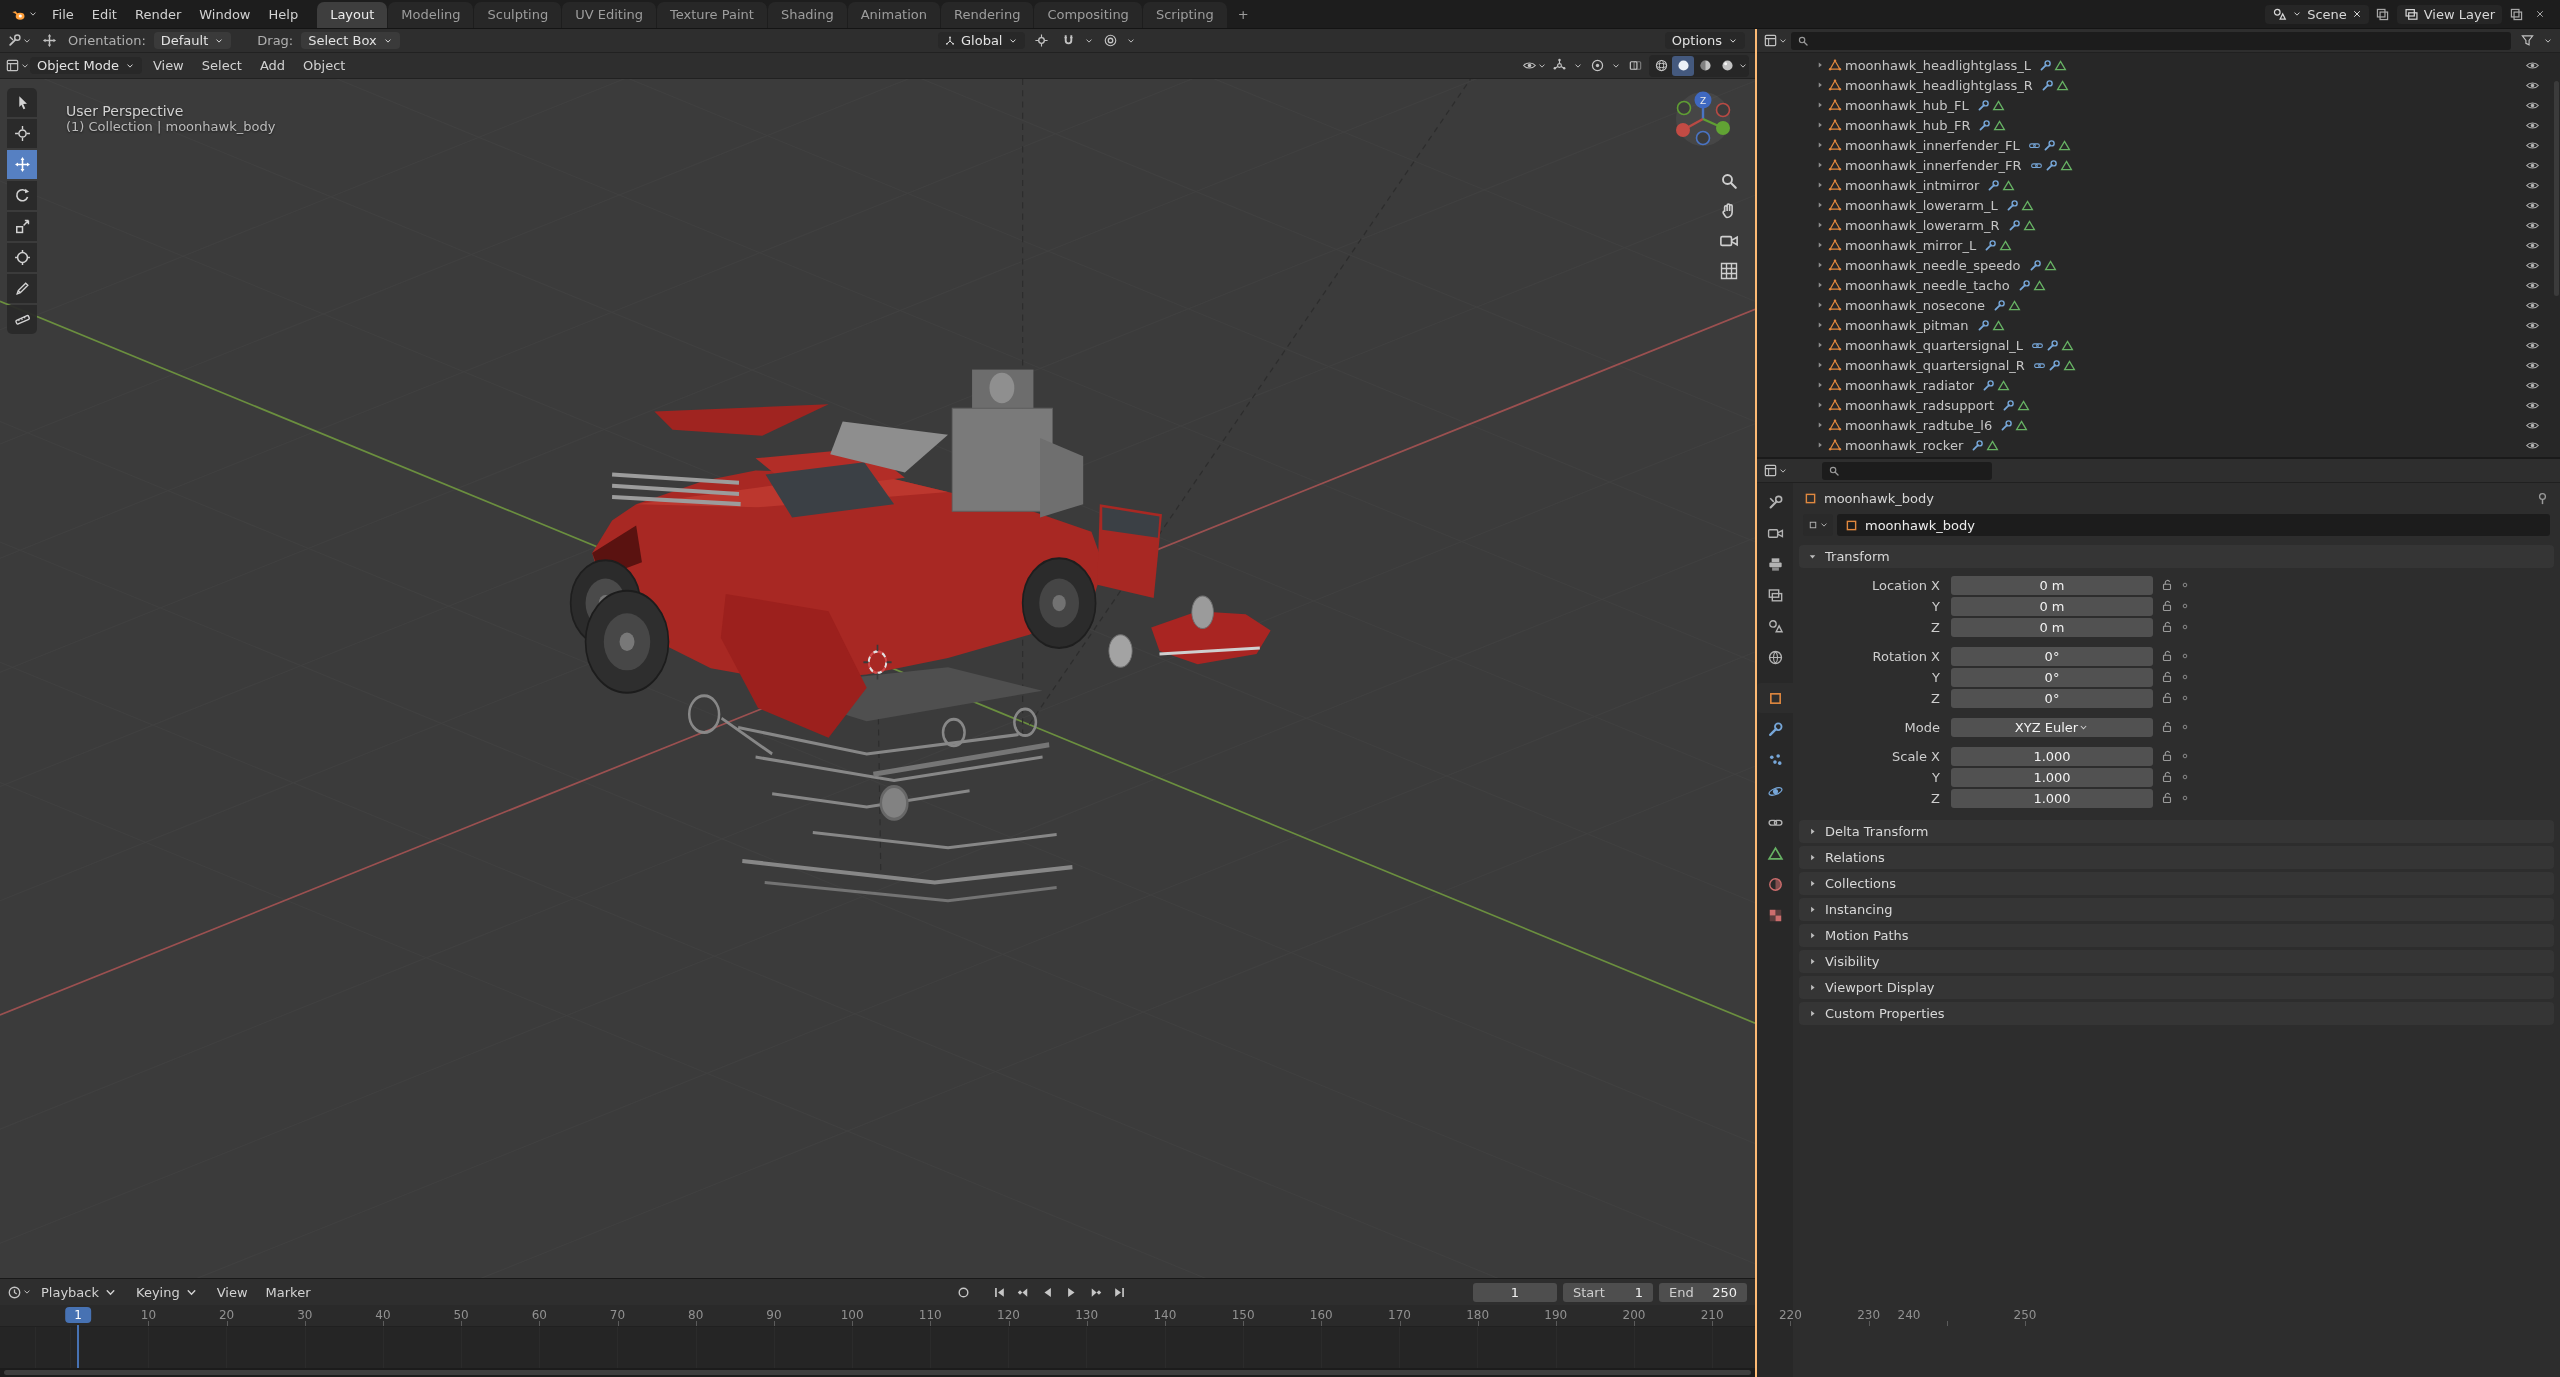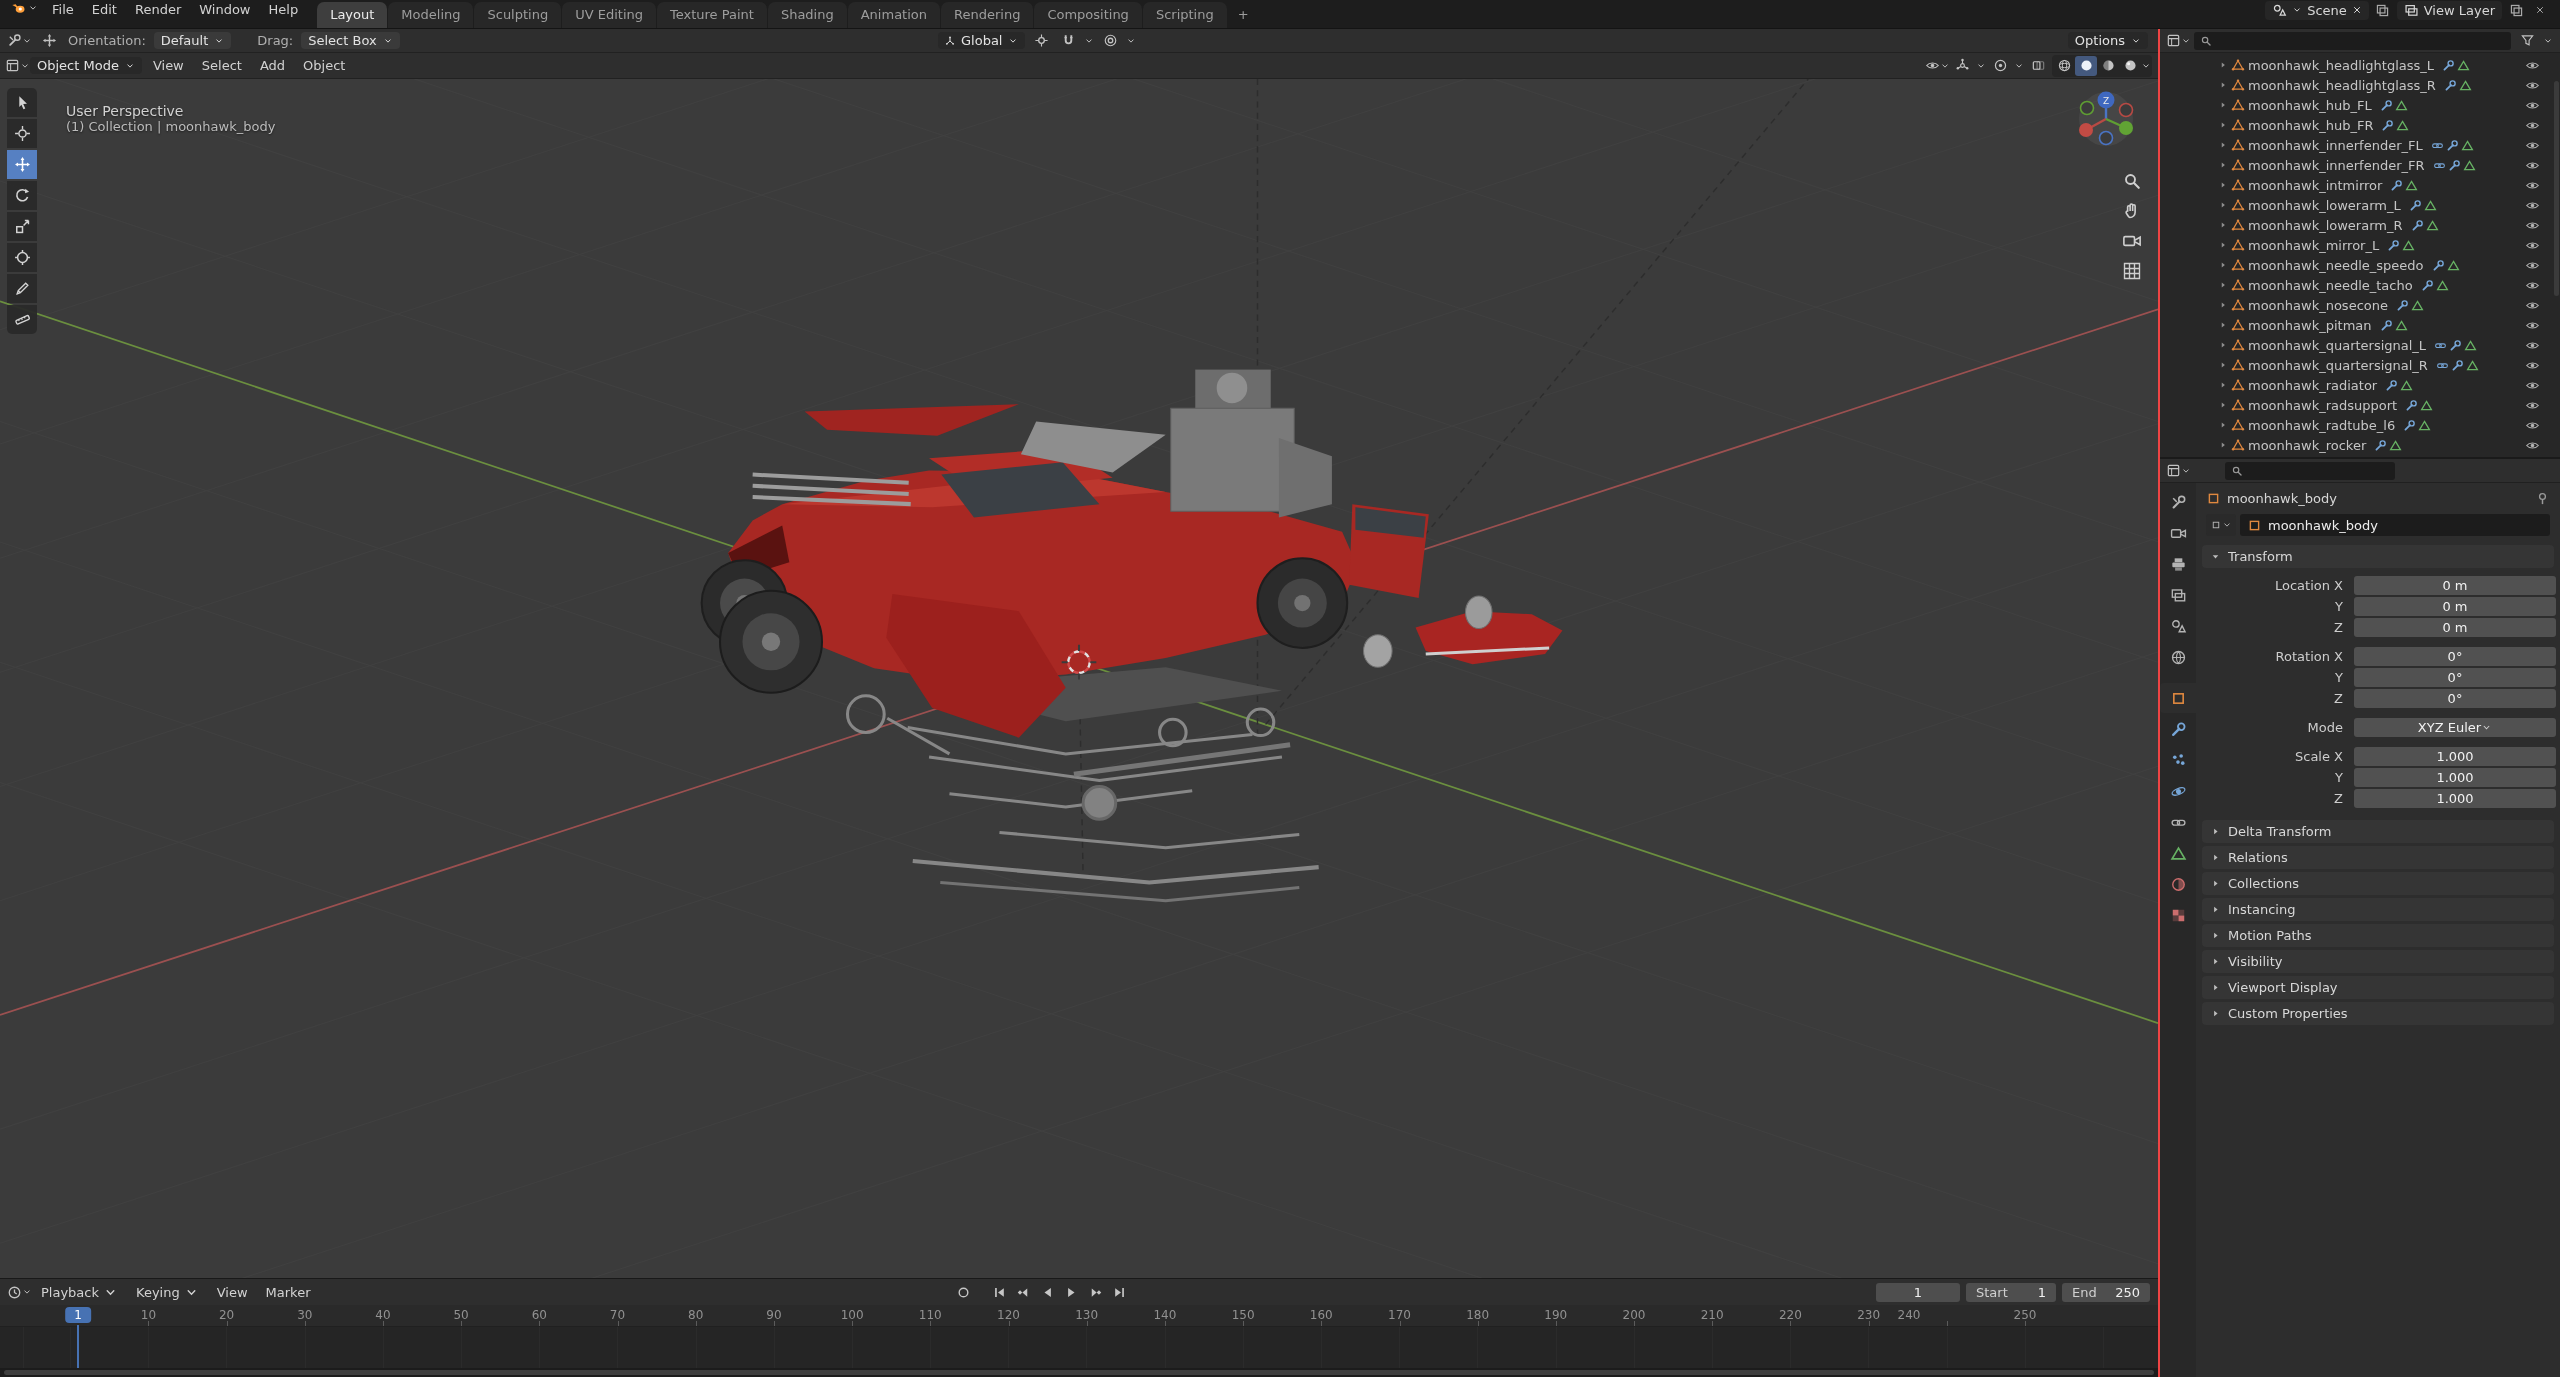--- a/index.html
+++ b/index.html
@@ -8,33 +8,33 @@
 .ic{width:15px;height:15px;flex:none;display:inline-block;vertical-align:middle}
 .ic-s{width:10px;height:10px}
 .c-orange{color:#e0883f}.c-green{color:#67b264}.c-blue{color:#77a7d9}.c-red{color:#cc6d6d}.c-gray{color:#b4b4b4}
 #app{width:2560px;height:1377px;display:flex;flex-direction:column;position:relative}
 
 .titlebar{height:23px;flex:none;background:#151515;display:flex;align-items:center;padding-left:8px;gap:7px}
 .titlebar .app-title{font-size:12px;color:#bdbdbd}
 .win-controls{margin-left:auto;display:flex;height:100%}
 .winbtn{width:46px;display:flex;align-items:center;justify-content:center;color:#c2c2c2;font-size:13px}
 
-.topbar{height:29px;flex:none;background:#1d1d1d;display:flex;align-items:flex-start;padding:0 6px;border-bottom:1px solid #141414}
+.topbar{height:29px;flex:none;background:#1d1d1d;display:flex;align-items:center;padding:0 6px;border-bottom:1px solid #141414}
 .menu-item{padding:2px 9px;border-radius:4px;color:#d2d2d2;display:inline-flex;align-items:center;gap:4px;white-space:nowrap}
 .logo-menu{display:flex;align-items:center;gap:2px;padding:0 5px}
 #ws-tabs{display:flex;align-items:flex-end;height:100%;margin-left:10px}
 .ws-tab{padding:5px 13px 6px;font-size:13px;color:#9d9d9d;background:#272727;border-radius:7px 7px 0 0;margin-right:1px;white-space:nowrap}
 .ws-tab.active{background:#3e3e3e;color:#ececec}
 .ws-add{padding:5px 10px 6px;color:#9d9d9d}
 .tb-right{margin-left:auto;display:flex;align-items:center;gap:4px;padding-right:4px}
 .id-pill{display:flex;align-items:center;gap:5px;background:#262626;border-radius:4px;padding:2px 7px;color:#d8d8d8}
 .mini-btn{width:20px;height:20px;display:flex;align-items:center;justify-content:center;color:#a8a8a8}
 
 .workrow{flex:1;display:flex;min-height:0}
-.leftcol{width:2160px;flex:none;display:flex;flex-direction:column;border-right:2px solid #ef4444}
+.leftcol{width:1757px;flex:none;display:flex;flex-direction:column;border-right:2px solid #fdba74}
 .rightcol{flex:1;display:flex;flex-direction:column;background:#2d2d2d;min-width:0}
 
 .toolsettings{height:24px;flex:none;background:#2e2e2e;display:flex;align-items:center;gap:8px;padding:0 8px;position:relative;border-bottom:1px solid #212121}
 .ts-label{color:#b0b0b0}
 .pill{display:inline-flex;align-items:center;gap:6px;background:#3a3a3a;border-radius:4px;padding:1px 7px;color:#e2e2e2;font-size:13px;white-space:nowrap}
 .pill.dark{background:#282828}
 .ts-center{position:absolute;left:938px;display:flex;align-items:center;gap:5px}
 .ts-right{position:absolute;right:10px;display:flex;align-items:center;gap:4px}
 .hbtn{width:22px;height:20px;display:flex;align-items:center;justify-content:center;color:#c3c3c3;border-radius:3px}
 .hbtn.active{background:#44597e;color:#ecf1f8}

